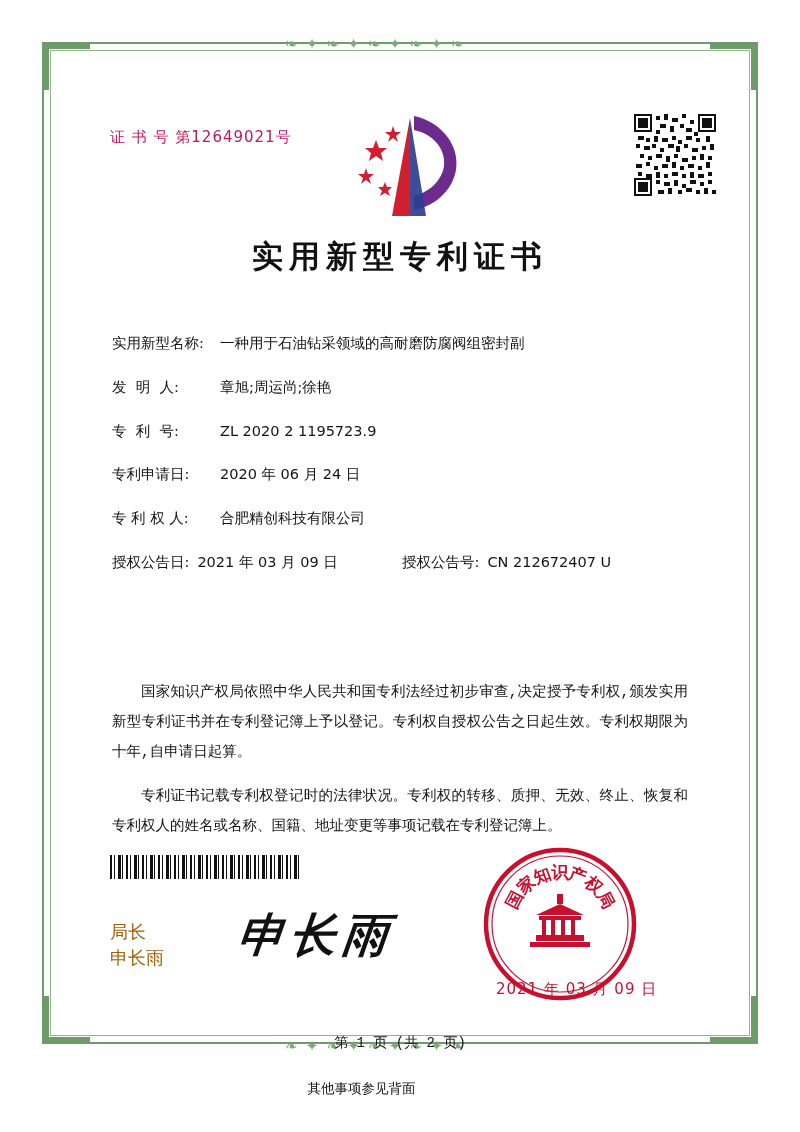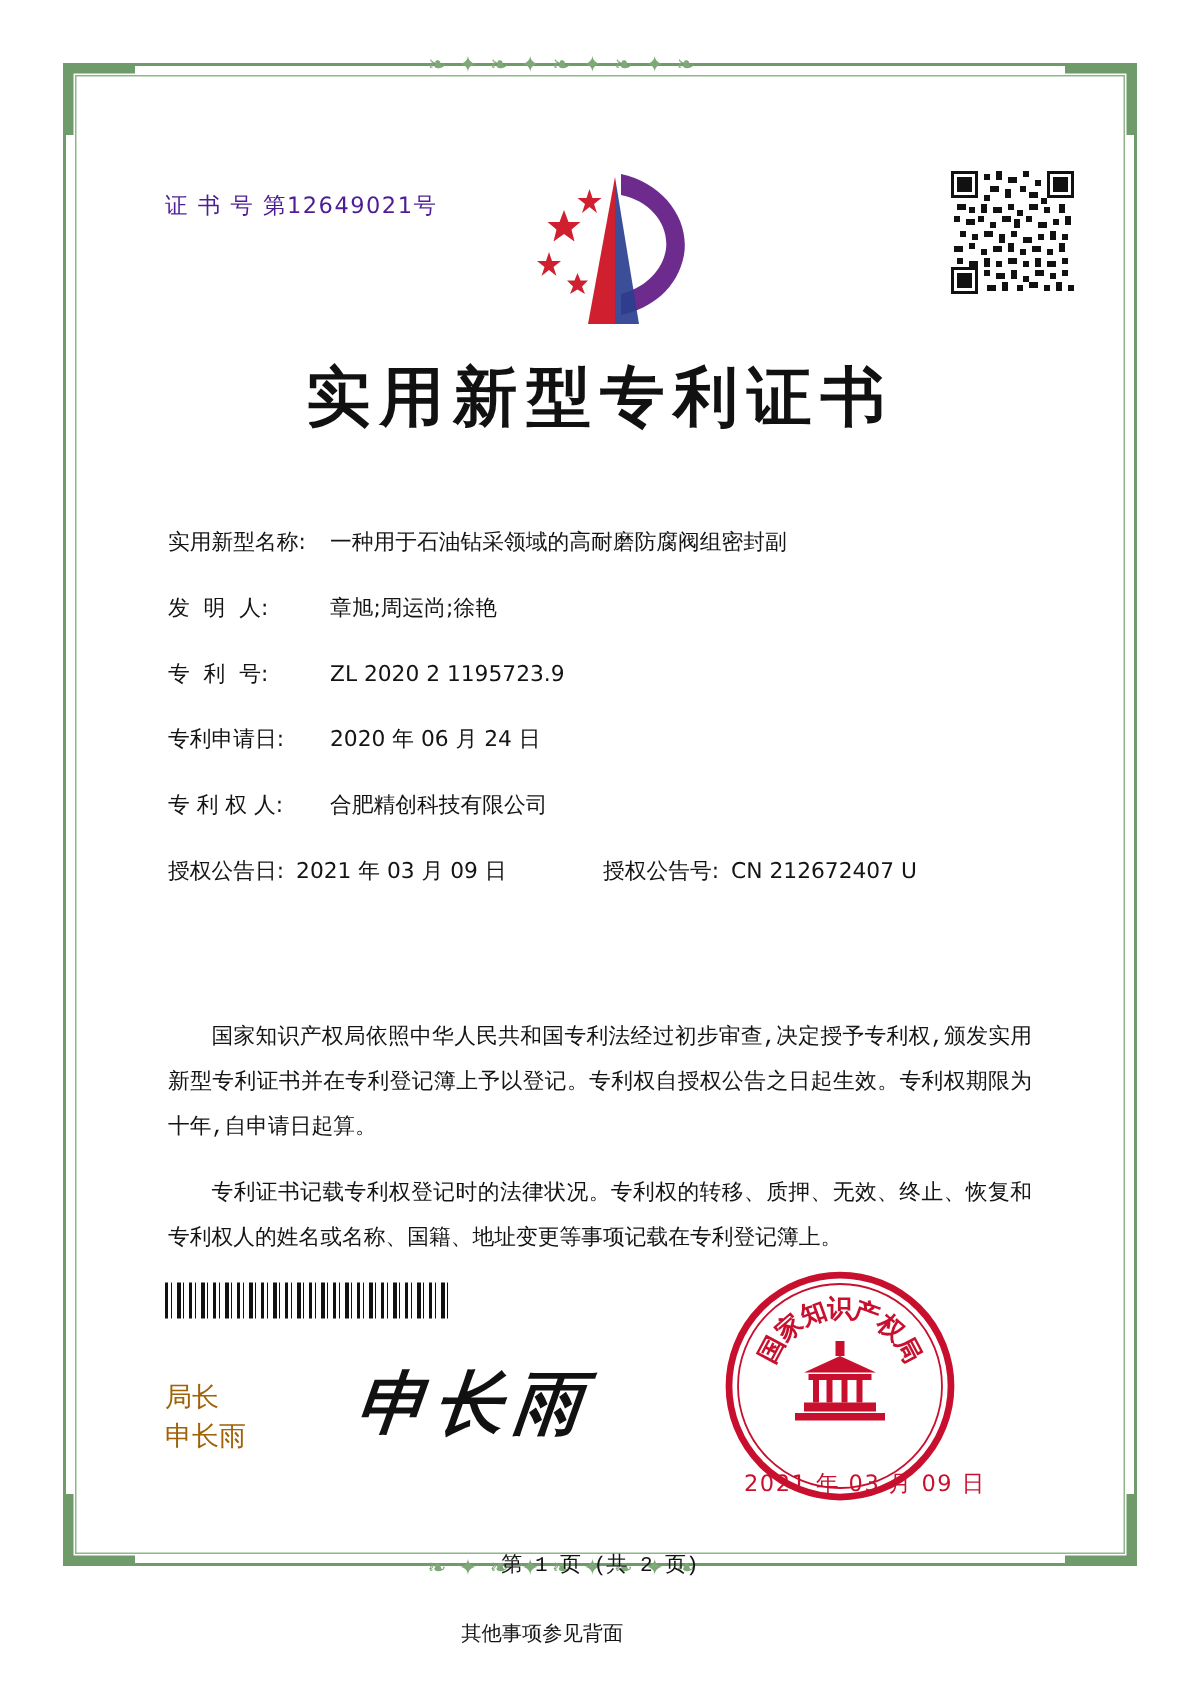--- a/index.html
+++ b/index.html
@@ -57,21 +57,21 @@
   .flourish.top { left: 285px; top: 36px; }
   .flourish.bottom { left: 285px; top: 1038px; }
 
   
   .cert-no {
     position: absolute;
     left: 110px;
     top: 128px;
     font-size: 15px;
     letter-spacing: 1px;
-    color: #4c1d95;
+    color: #be185d;
     font-family: "DejaVu Sans", "Liberation Sans", sans-serif;
   }
 
   .logo {
     position: absolute;
     left: 352px;
     top: 112px;
     width: 110px;
     height: 108px;
   }
@@ -84,21 +84,21 @@
     height: 82px;
   }
 
   
   .cert-title {
     position: absolute;
     left: 0;
     top: 236px;
     width: 800px;
     text-align: center;
-    font-size: 43px;
+    font-size: 31px;
     font-weight: bold;
     letter-spacing: 6px;
     font-family: "DejaVu Sans", "Liberation Sans", sans-serif;
     color: #111;
   }
 
   
   .fields {
     position: absolute;
     left: 112px;
@@ -106,21 +106,20 @@
     width: 580px;
     font-size: 14.5px;
     font-family: "DejaVu Sans", "Liberation Sans", sans-serif;
     color: #141414;
   }
   .field-row {
     display: flex;
     align-items: flex-end;
     margin-bottom: 22px;
     line-height: 1.5;
-    margin-top: 19px;
   }
   .field-label {
     width: 108px;
     flex: 0 0 108px;
     white-space: pre;
   }
   .field-value {
     flex: 1 1 auto;
     white-space: pre-wrap;
   }

